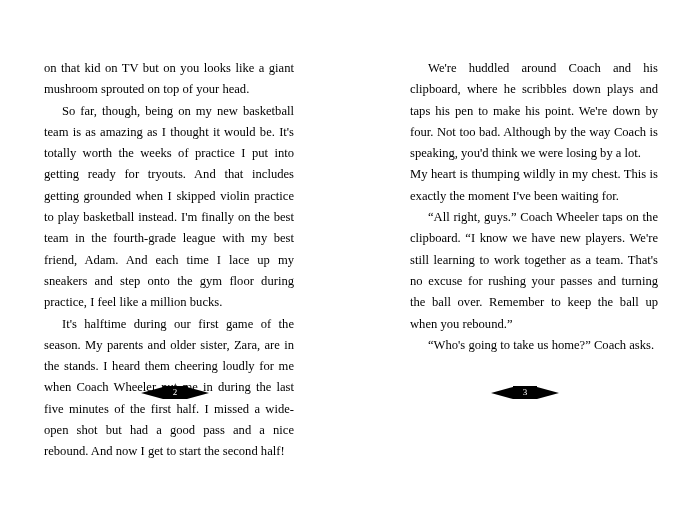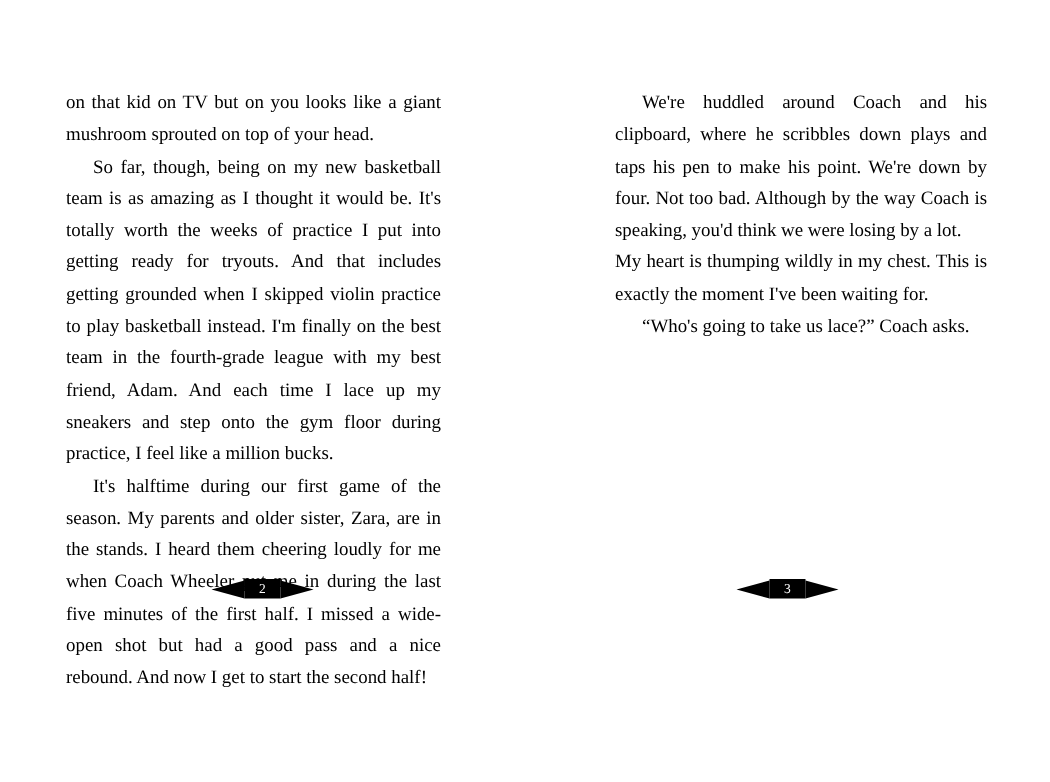--- a/index.html
+++ b/index.html
@@ -105,21 +105,22 @@
         <span class="folio-num">2</span>
         <span class="orn-wing right"></span>
       </div>
     </div>
   </div>
 
   <div class="page page-right">
     <div class="text-col">
       <p class="para indent">We're huddled around Coach and his clipboard, where he scribbles down plays and taps his pen to make his point. We're down by four. Not too bad. Although by the way Coach is speaking, you'd think we were losing by a lot.</p>
       <p class="para">My heart is thumping wildly in my chest. This is exactly the moment I've been waiting for.</p>
-      <p class="para indent">“Who's going to take us lace?” Coach asks.</p>
+      <p class="para indent">“All right, guys.” Coach Wheeler taps on the clipboard. “I know we have new players. We're still learning to work together as a team. That's no excuse for rushing your passes and turning the ball over. Remember to keep the ball up when you rebound.”</p>
+      <p class="para indent">“Who's going to take us home?” Coach asks.</p>
     </div>
     <div class="folio">
       <div class="folio-orn">
         <span class="orn-wing left"></span>
         <span class="folio-num">3</span>
         <span class="orn-wing right"></span>
       </div>
     </div>
   </div>
 

